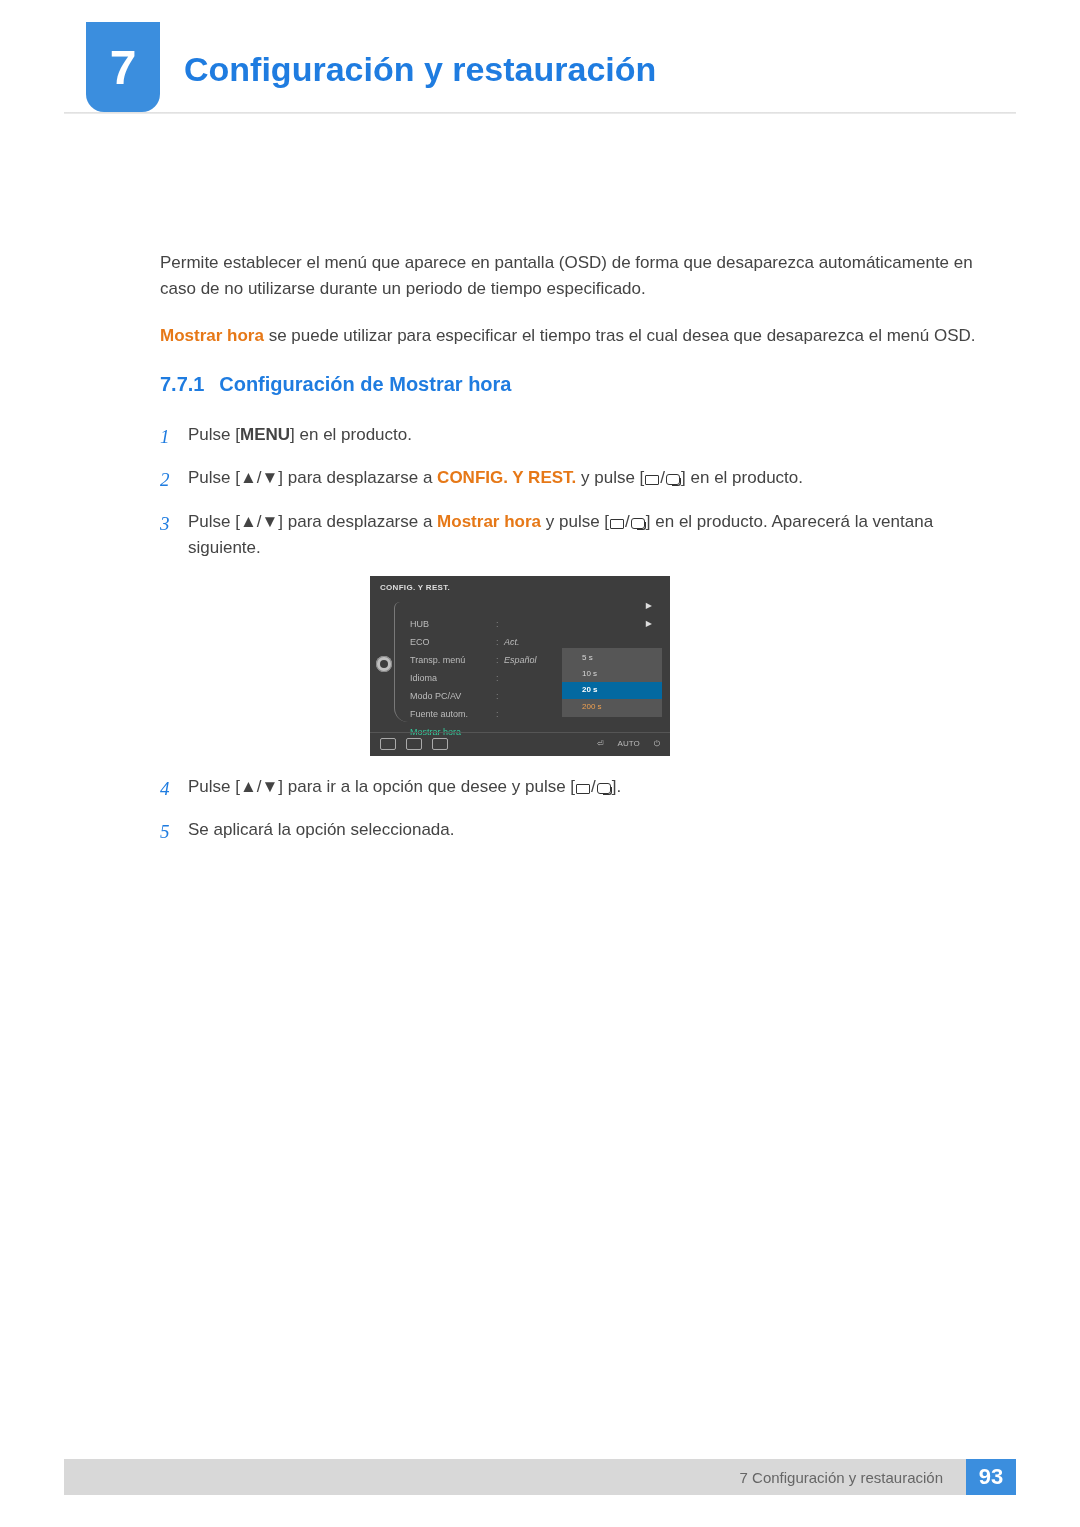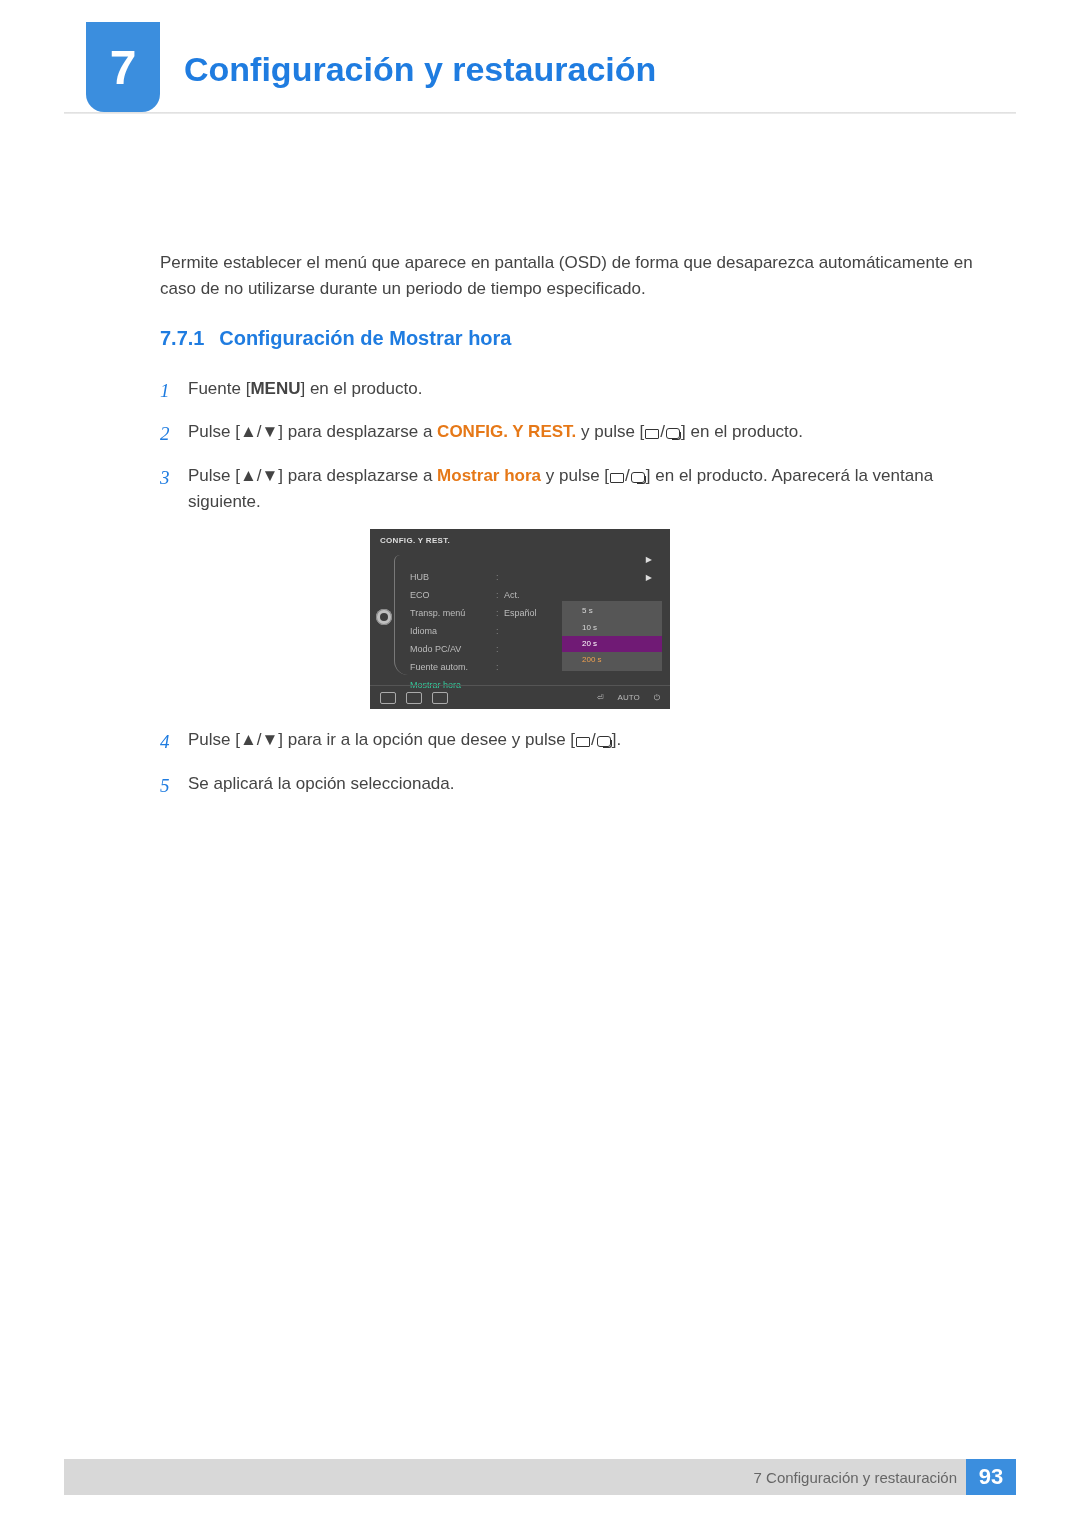--- a/index.html
+++ b/index.html
@@ -58,28 +58,28 @@
   .osd-left { position:absolute; left:6px; top:24px; bottom:28px; width:16px; display:flex; align-items:center; justify-content:center; }
   .gear {
     width:16px; height:16px; border-radius:50%; background:#bfbfbf; position:relative;
     box-shadow: 0 0 0 1px #888 inset;
   }
   .gear::before { content:""; position:absolute; inset:4px; border-radius:50%; background:#3d3d3d; }
   .osd-menu { position:absolute; left:40px; top:22px; right:10px; bottom:28px; }
   .osd-row { display:flex; align-items:center; height:18px; }
   .osd-label { width:86px; color:#bcbcbc;margin-top:36px; }
   .osd-sep { width:8px; color:#888; }
-  .osd-val { color:#bcbcbc; flex:1; }
+  .osd-val { color:#bcbcbc; flex:1;font-style:italic; }
   .osd-green .osd-label { color:#34c89a; }
   .submenu {
     position:absolute; right:8px; top:72px; width:100px;
     background:#565656; padding:2px 0;
   }
   .submenu div { padding:2px 20px; font-size:8px; color:#d8d8d8; }
-  .submenu div.hl { background:#701a75; color:#fff; }
+  .submenu div.hl { background:#0369a1; color:#fff;font-weight:bold; }
   .submenu div.org { color:#f0a050; }
   .osd-bottom {
     position:absolute; left:0; right:0; bottom:0; height:24px;
     border-top:1px solid #555; display:flex; align-items:center; justify-content:space-between;
     padding:0 10px;
   }
   .osd-bottom-left { display:flex; gap:10px; }
   .osd-bottom-left span { display:inline-block; width:16px; height:12px; border:1px solid #aaa; border-radius:2px; position:relative; }
   .osd-bottom-right { display:flex; gap:14px; align-items:center; font-size:8px; color:#bbb; }
   .osd-arrow-r { position:absolute; right:8px; color:#ddd; font-size:8px; }
@@ -91,47 +91,51 @@
 
   
   .footer-bar {
     position:absolute; left:64px; right:64px; bottom:32px; height:36px;
     background:#d8d8d8; display:flex; align-items:center; justify-content:flex-end;gap:9px;
   }
   .footer-text { color:#666; font-size:15px; margin-right:0; }
   .footer-page {
     width:50px; height:36px; background:#3b8ede; color:#fff;
     display:flex; align-items:center; justify-content:center; font-size:22px; font-weight:bold;
+    margin-left:14px;
   }
 </style>
 </head>
 <body>
 
 <div class="page">
 
   <div class="chapter-header">
     <div class="chapter-badge">7</div>
     <div class="chapter-title">Configuración y restauración</div>
   </div>
   <div class="header-rule"></div>
 
 
   <div class="body">
     <p class="para">Permite establecer el menú que aparece en pantalla (OSD) de forma que desaparezca automáticamente en caso de no utilizarse durante un periodo de tiempo especificado.</p>
+    <p class="para">
+      <span class="orange">Mostrar hora</span><span> se puede utilizar para especificar el tiempo tras el cual desea que desaparezca el menú OSD.</span>
+    </p>
 
     <div class="subsection-row">
       <span class="sub-num">7.7.1</span>
       <span class="sub-title">Configuración de Mostrar hora</span>
     </div>
 
     <ol class="steps">
       <li>
         <span class="n">1</span>
         <span class="t">
-          <span>Fuente [</span><span class="kbd-menu">MENU</span><span>] en el producto.</span>
+          <span>Pulse [</span><span class="kbd-menu">MENU</span><span>] en el producto.</span>
         </span>
       </li>
       <li>
         <span class="n">2</span>
         <span class="t">
           <span>Pulse [▲/▼] para desplazarse a </span><span class="orange">CONFIG. Y REST.</span><span> y pulse [</span><span class="icon-inline icon-box"></span>/<span class="icon-inline icon-arc"></span><span>] en el producto.</span>
         </span>
       </li>
       <li>
         <span class="n">3</span>

